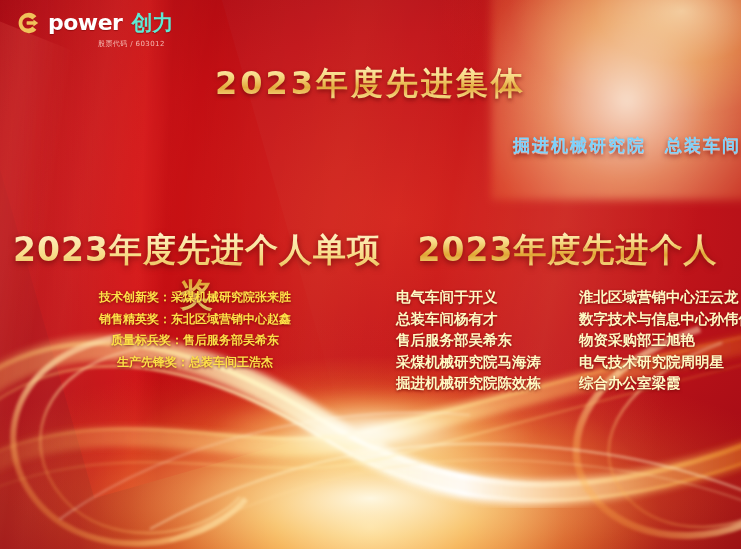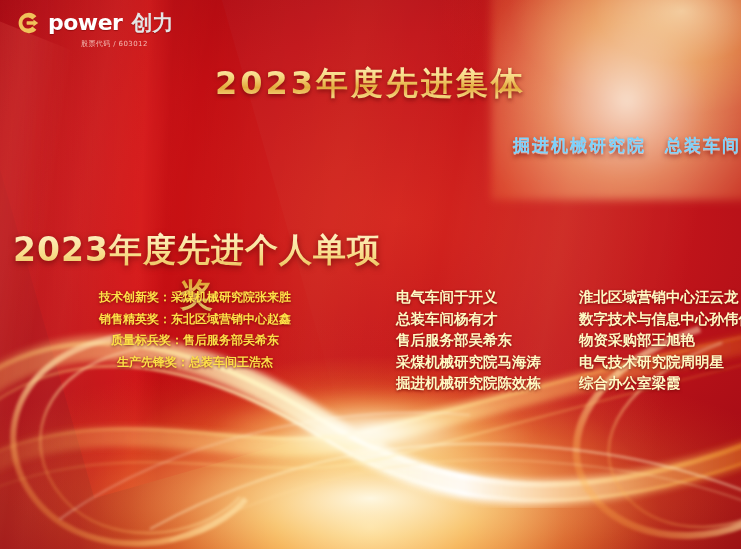--- a/index.html
+++ b/index.html
@@ -164,28 +164,28 @@
     font-size: 22px;
     letter-spacing: -0.5px;
     color: #ffffff;
     line-height: 1;
     text-shadow: 0 1px 1px rgba(100,0,0,0.45);
   }
   .logo-cn {
     font-family: "DejaVu Sans", sans-serif;
     font-weight: bold;
     font-size: 21px;
-    color: #e5e5e5;
+    color: #5eead4;
     line-height: 1;
     margin-left: 1px;
     text-shadow: 0 1px 1px rgba(100,0,0,0.45);
   }
   .logo-sub {
     margin-top: 3px;
-    margin-left: 35px;
+    margin-left: 52px;
     font-family: "DejaVu Sans", sans-serif;
     font-size: 7px;
     letter-spacing: 0.4px;
     color: rgba(255,225,215,0.78);
     white-space: nowrap;
     padding-left: 32px;
   }
 
   
   .content {
@@ -395,20 +395,23 @@
   <div class="content">
 
     <div id="title-collective" class="title-gold">2023年度先进集体</div>
 
     <div class="subtitle-white">掘进机械研究院　总装车间</div>
 
     <div class="headings">
       <div class="heading-col left">
         <span class="heading-gold">2023年度先进个人单项奖</span>
       </div>
+      <div class="heading-col right">
+        <span class="heading-gold">2023年度先进个人</span>
+      </div>
     </div>
 
     <div class="lists">
       <div class="list-col left">
         <div class="list-left-inner" id="special-list">
             <div class="award-row">技术创新奖：采煤机械研究院张来胜</div>
             <div class="award-row">销售精英奖：东北区域营销中心赵鑫</div>
             <div class="award-row">质量标兵奖：售后服务部吴希东</div>
             <div class="award-row">生产先锋奖：总装车间王浩杰</div>
           </div>

